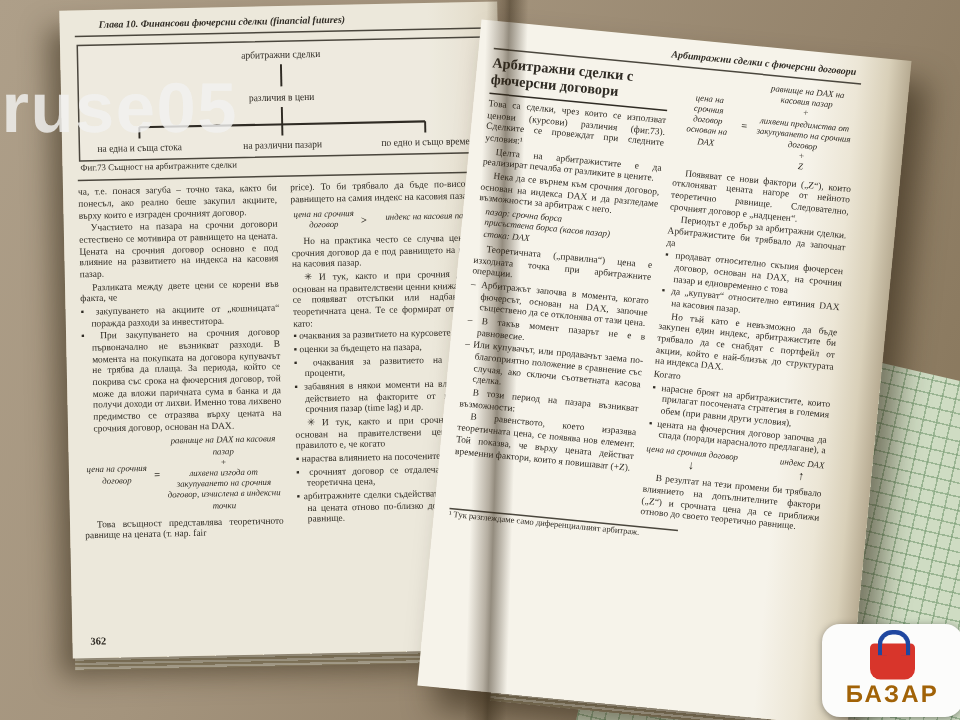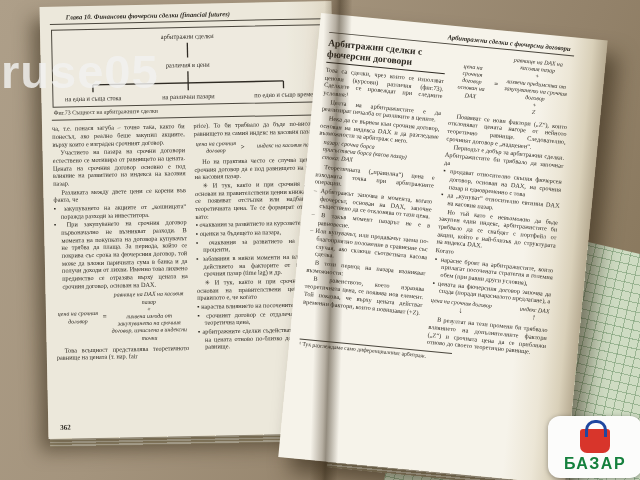--- a/index.html
+++ b/index.html
@@ -53,21 +53,21 @@
   .mini .arrow{font-size:8px;font-style:normal;line-height:1;}
   .footnote{width:62%;border-top:1px solid #4a463d;margin-top:4px;padding-top:1px;font-size:5.7px;text-align:left;}
   
   .ruse{position:absolute;left:1px;top:48px;z-index:9;font-family:"Liberation Sans","DejaVu Sans",sans-serif;
     font-weight:bold;font-size:47px;line-height:1;color:rgba(242,242,240,.82);letter-spacing:1px;}
   .bazar{position:absolute;right:-2px;bottom:2px;z-index:9;width:94px;height:62px;background:#fcfcfb;
     border-radius:12px;box-shadow:0 1px 5px rgba(0,0,0,.35);
     display:flex;flex-direction:column;align-items:center;justify-content:flex-end;padding:4px 4px 5px 4px;box-sizing:border-box;}
   .bag{position:relative;width:30px;height:24px;background:#d8352b;border-radius:3px 3px 7px 7px;margin-bottom:2px;}
   .bag .handle{position:absolute;top:-9px;left:5px;width:16px;height:14px;border:3px solid #1f47a0;border-bottom:none;border-radius:10px 10px 0 0;}
-  .bazar-text{font-family:"Liberation Sans","DejaVu Sans",sans-serif;font-weight:bold;font-size:16px;color:#15803d;letter-spacing:1.5px;}
+  .bazar-text{font-family:"Liberation Sans","DejaVu Sans",sans-serif;font-weight:bold;font-size:16px;color:#a16207;letter-spacing:1.5px;}
 </style>
 </head>
 <body>
 
 <div class="photo">
 
   <div class="mat"></div>
   <div class="edges-left"></div>
   <div class="edges-right"></div>
 

